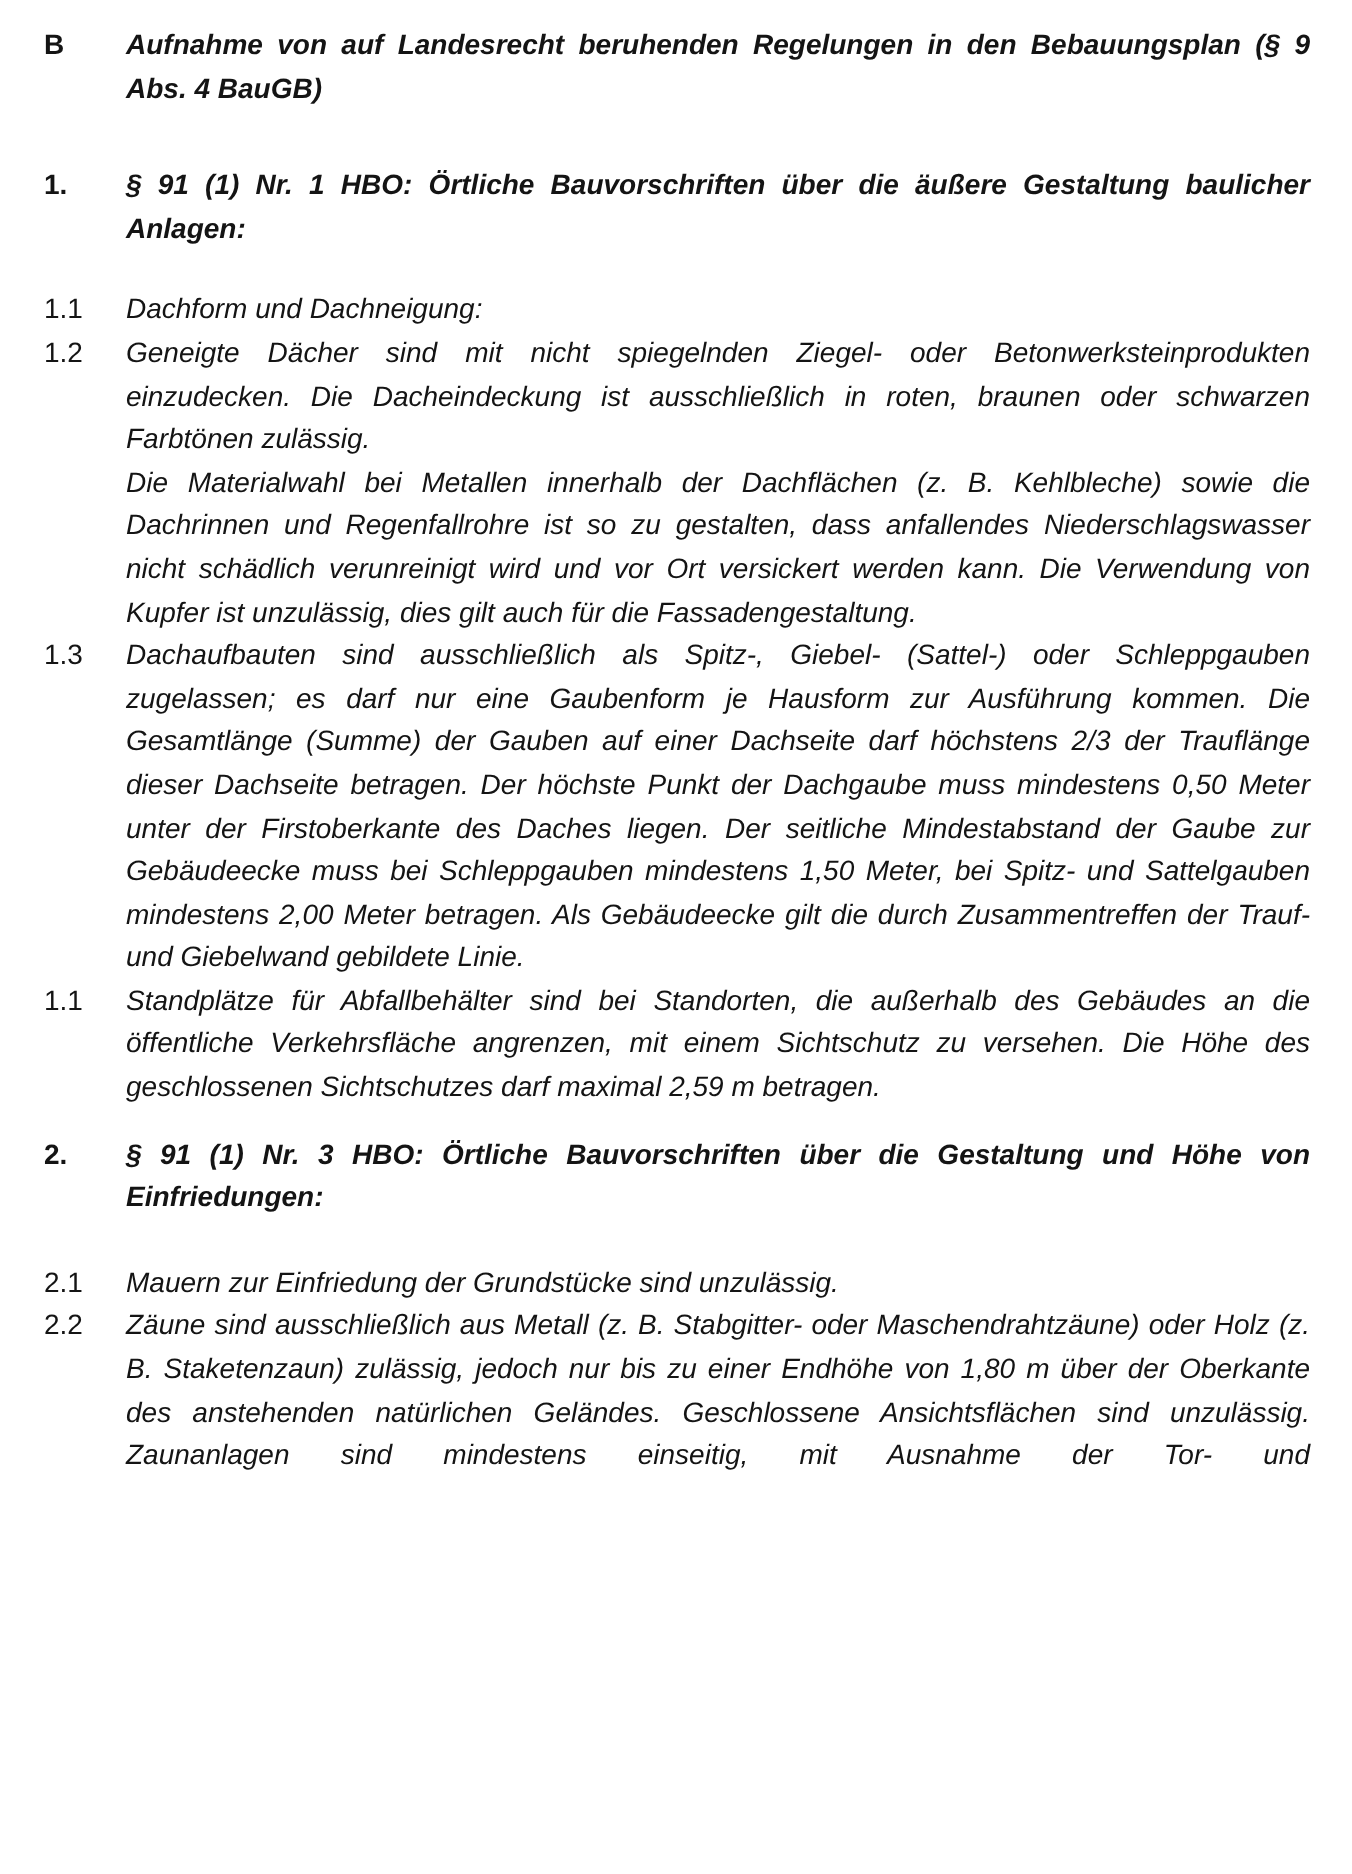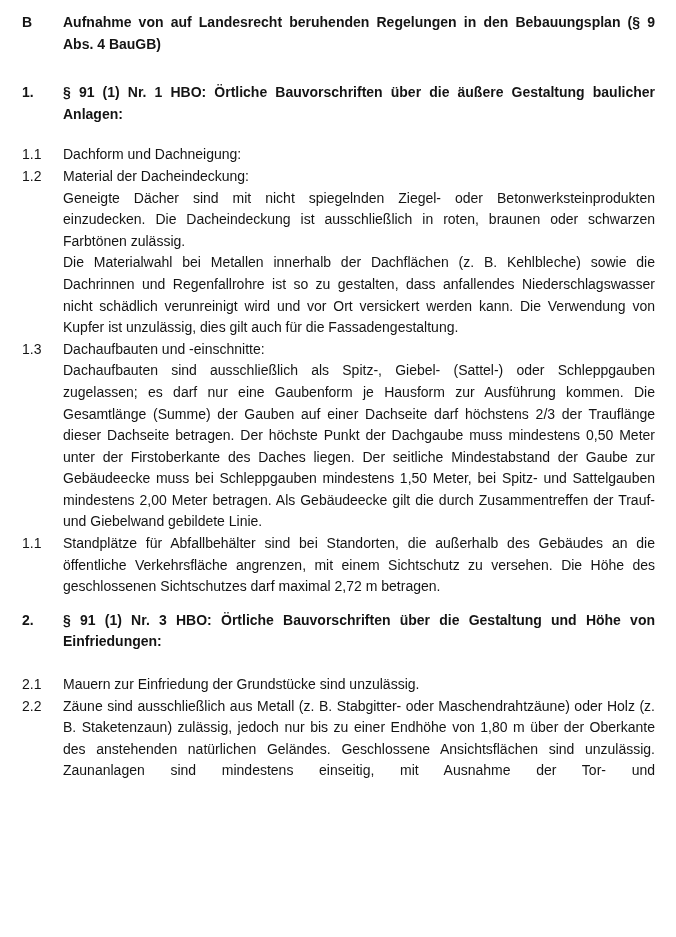--- a/index.html
+++ b/index.html
@@ -22,20 +22,21 @@
   .row { display: flex; align-items: flex-start; }
   .num {
     flex: 0 0 41px;
     width: 41px;
     hyphens: none;
   }
   .content {
     flex: 1;
     min-width: 0;
     text-align: justify;
+    font-style: italic;
   }
   .heading { font-weight: bold; }
   p { margin: 0; }
   .sec-b { margin-bottom: 27px; }
   .sec-1 { margin-bottom: 19px; }
   .sec-2 { margin-top: 12px; margin-bottom: 21px; }
   .continues { text-align-last: justify; }
 </style>
 </head>
 <body>
@@ -55,38 +56,36 @@
   <div class="row">
     <div class="num">1.1</div>
     <div class="content">
       <p>Dachform und Dachneigung:</p>
     </div>
   </div>
 
   <div class="row">
     <div class="num">1.2</div>
     <div class="content">
-      <p>Material der Dacheindeckung:</p>
       <p>Geneigte Dächer sind mit nicht spiegelnden Ziegel- oder Betonwerksteinprodukten einzudecken. Die Dacheindeckung ist ausschließlich in roten, braunen oder schwarzen Farbtönen zulässig.</p>
       <p>Die Materialwahl bei Metallen innerhalb der Dachflächen (z. B. Kehlbleche) sowie die Dachrinnen und Regenfallrohre ist so zu gestalten, dass anfallendes Niederschlagswasser nicht schädlich verunreinigt wird und vor Ort versickert werden kann. Die Verwendung von Kupfer ist unzulässig, dies gilt auch für die Fassadengestaltung.</p>
     </div>
   </div>
 
   <div class="row">
     <div class="num">1.3</div>
     <div class="content">
-      <p>Dachaufbauten und -einschnitte:</p>
       <p>Dachaufbauten sind ausschließlich als Spitz-, Giebel- (Sattel-) oder Schleppgauben zugelassen; es darf nur eine Gaubenform je Hausform zur Ausführung kommen. Die Gesamtlänge (Summe) der Gauben auf einer Dachseite darf höchstens 2/3 der Trauflänge dieser Dachseite betragen. Der höchste Punkt der Dachgaube muss mindestens 0,50 Meter unter der Firstoberkante des Daches liegen. Der seitliche Mindestabstand der Gaube zur Gebäudeecke muss bei Schleppgauben mindestens 1,50 Meter, bei Spitz- und Sattelgauben mindestens 2,00 Meter betragen. Als Gebäudeecke gilt die durch Zusammentreffen der Trauf- und Giebelwand gebildete Linie.</p>
     </div>
   </div>
 
   <div class="row">
     <div class="num">1.1</div>
     <div class="content">
-      <p>Standplätze für Abfallbehälter sind bei Standorten, die außerhalb des Gebäudes an die öffentliche Verkehrsfläche angrenzen, mit einem Sichtschutz zu versehen. Die Höhe des geschlossenen Sichtschutzes darf maximal 2,72 m betragen.</p>
+      <p>Standplätze für Abfallbehälter sind bei Standorten, die außerhalb des Gebäudes an die öffentliche Verkehrsfläche angrenzen, mit einem Sichtschutz zu versehen. Die Höhe des geschlossenen Sichtschutzes darf maximal 2,59 m betragen.</p>
     </div>
   </div>
 
   <div class="row heading sec-2">
     <div class="num">2.</div>
     <div class="content">§ 91 (1) Nr. 3 HBO: Örtliche Bauvorschriften über die Gestaltung und Höhe von Einfriedungen:</div>
   </div>
 
   <div class="row">
     <div class="num">2.1</div>

